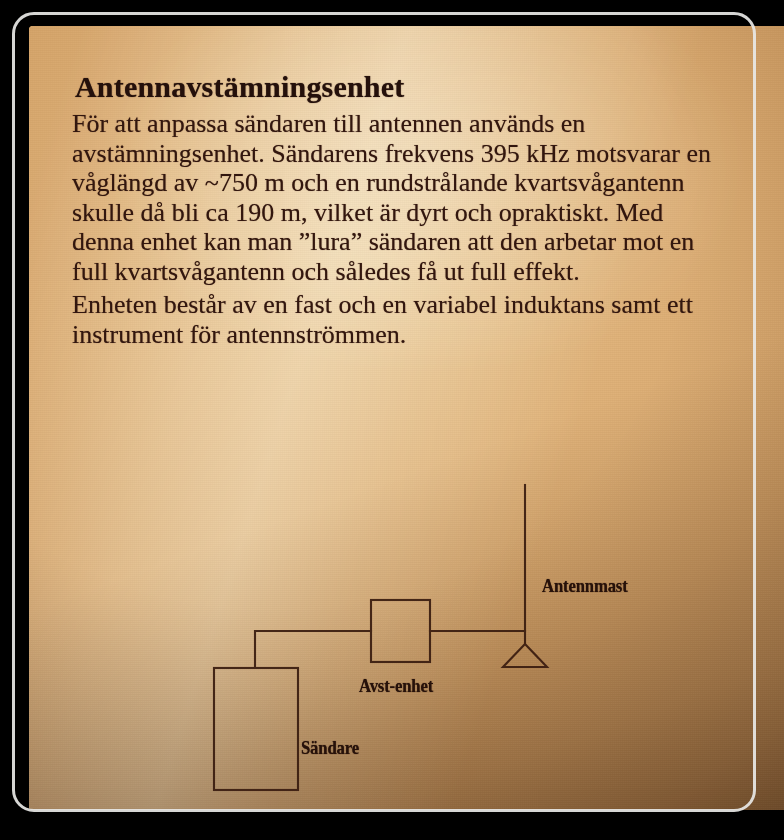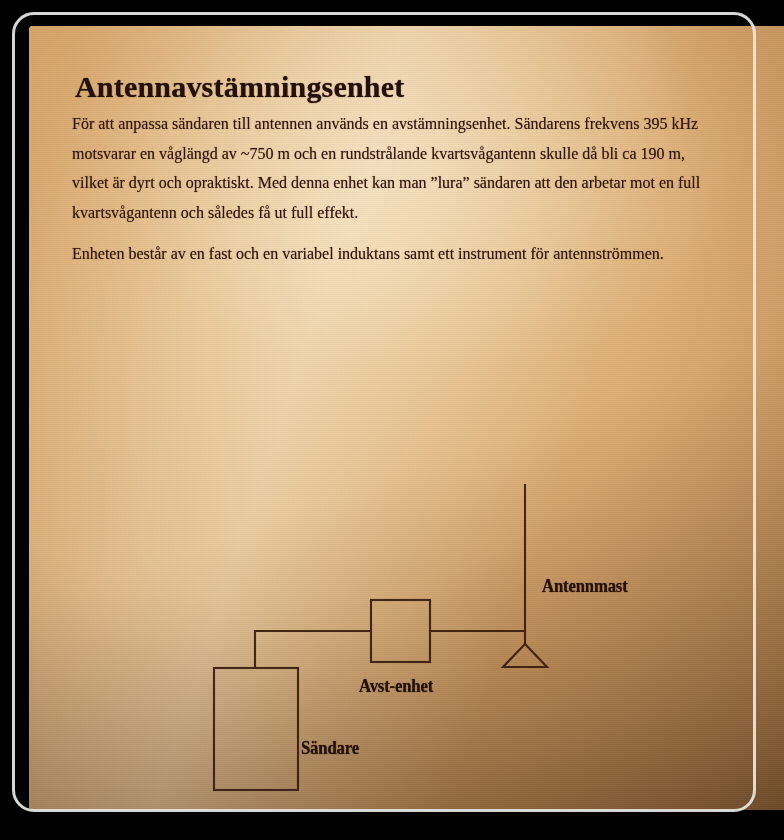--- a/index.html
+++ b/index.html
@@ -135,27 +135,27 @@
     letter-spacing: .2px;
     color: #24100b;
     text-shadow: 0 0 1.1px rgba(40,16,8,.75);
   }
 
   #doc-body {
     position: absolute;
     left: 43px;
     top: 83px;
     width: 640px;
-    font-size: 16px;
+    font-size: 26px;
     line-height: 29.5px;
     color: #32160e;
     text-shadow: 0 0 .9px rgba(50,20,10,.55);
   }
   #doc-body p { margin: 0; }
-  #doc-body .para-2 { margin-top: 12px; }
+  #doc-body .para-2 { margin-top: 4px; }
 
   
   #diagram {
     position: absolute;
     left: 0;
     top: 17px;
     width: 714px;
     height: 784px;
     pointer-events: none;
   }

